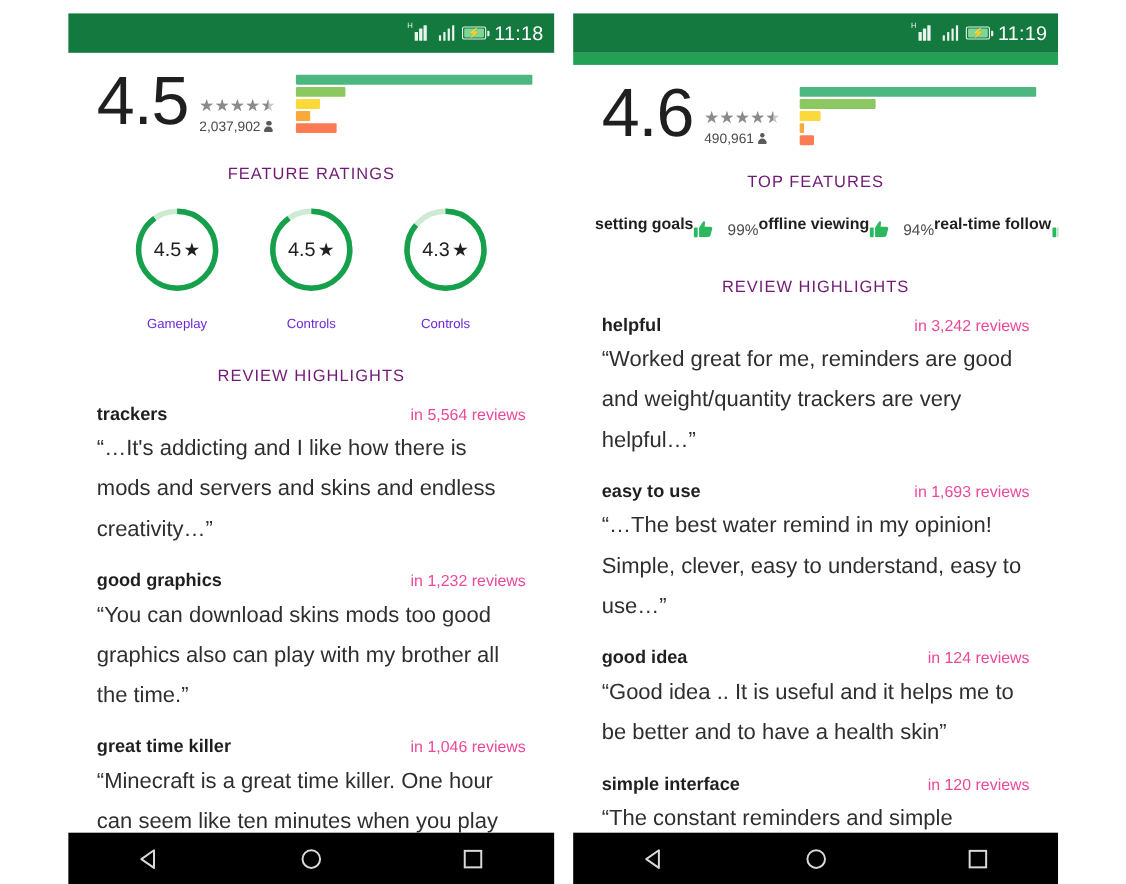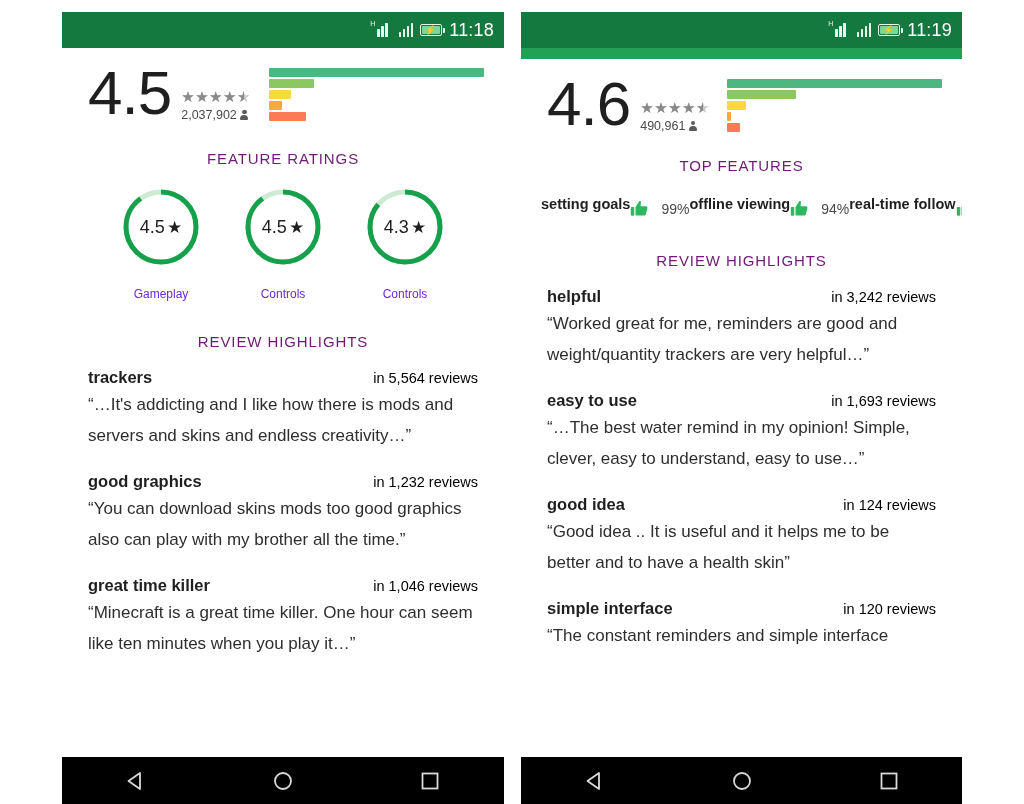--- a/index.html
+++ b/index.html
@@ -99,23 +99,23 @@
   .feat-name{font-size:14.5px;color:#1f1f1f;font-weight:600;white-space:nowrap;}
   .feat-row{display:flex;align-items:center;gap:12px;margin-top:9px;}
   .thumb{width:19px;height:19px;display:block;}
   .feat-pct{font-size:14px;color:#4a4a4a;}
 
   
   .reviews{padding:0 26px;margin-top:18px;}
   .review{margin-bottom:20px;}
   .review-head{display:flex;align-items:baseline;justify-content:space-between;}
   .review-term{font-size:16.5px;font-weight:700;color:#1f1f1f;}
-  .review-count{font-size:14.5px;color:#000000;}
+  .review-count{font-size:14.5px;color:#ec4899;}
   .review-text{
-    font-size:17px;color:#2e2e2e;line-height:1.82;margin-top:3px;
+    font-size:20px;color:#2e2e2e;line-height:1.82;margin-top:3px;
   }
 
   
   .navbar{
     position:absolute;left:0;right:0;bottom:0;height:47px;background:#000000;
     display:flex;align-items:center;justify-content:space-around;
   }
 </style>
 </head>
 <body>

